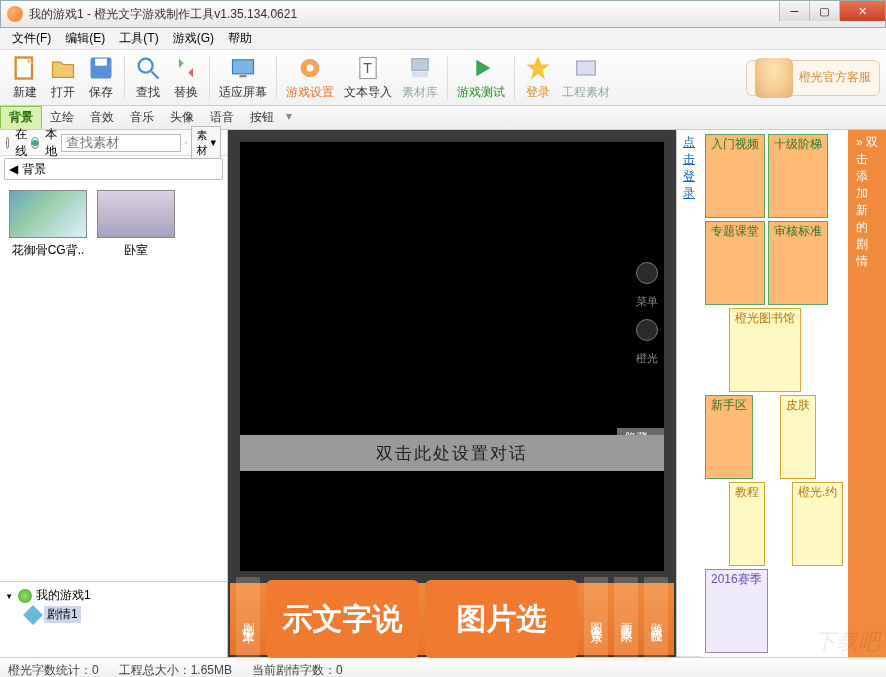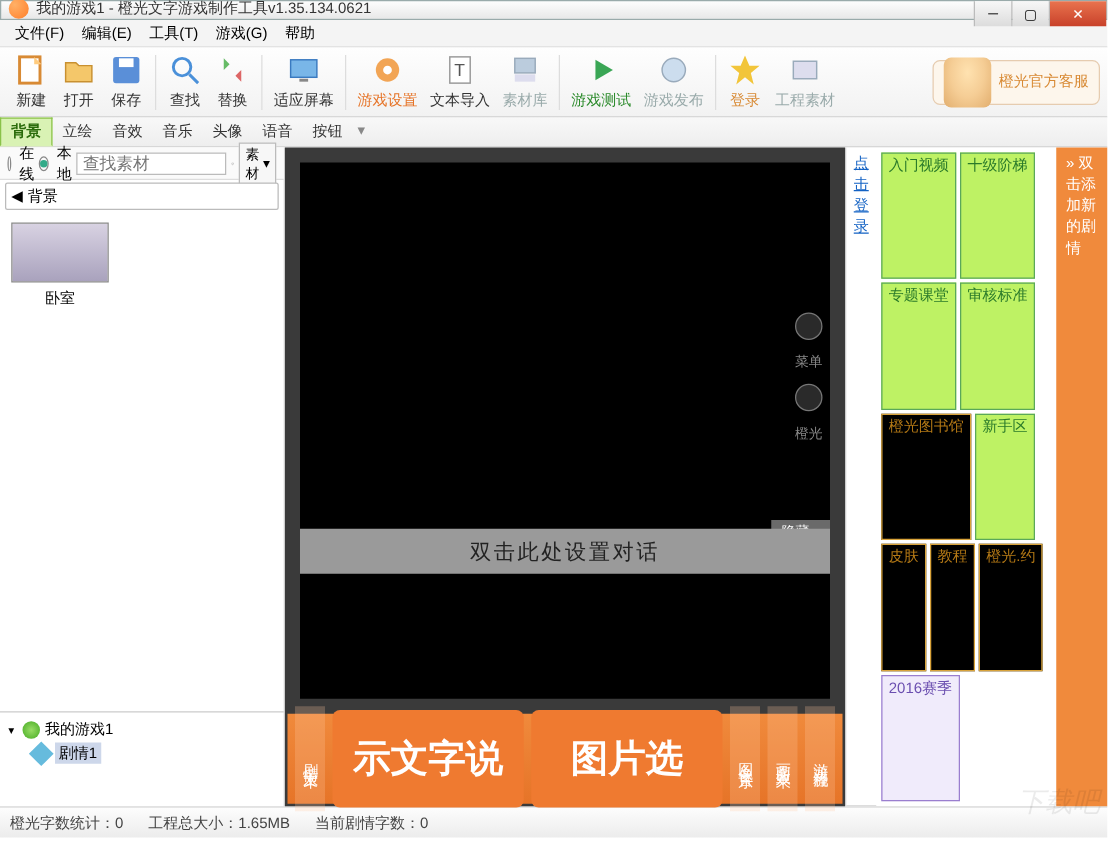--- a/index.html
+++ b/index.html
@@ -1,19 +1,19 @@
 <!DOCTYPE html>
 <html><head>
 <meta charset="utf-8">
 <style>
 * { box-sizing: border-box; margin: 0; padding: 0; }
 body { font-family: "Microsoft YaHei", SimSun, sans-serif; font-size: 12px; background: #fff; width: 886px; height: 677px; overflow: hidden; position: relative; }
 
 
-.titlebar { height: 16px; background: linear-gradient(#fdfdfd, #e8e8e8); border: 1px solid #9aa; display: flex; align-items: flex-end; padding-left: 6px; position: relative; }
+.titlebar { height: 28px; background: linear-gradient(#fdfdfd, #e8e8e8); border: 1px solid #9aa; display: flex; align-items: center; padding-left: 6px; position: relative; }
 .title-icon { width: 16px; height: 16px; border-radius: 50%; background: radial-gradient(circle at 30% 30%, #ffb066, #ff7f2a); margin-right: 6px; }
 .title-text { color: #333; }
 .winbtns { position: absolute; right: 0; top: 0; display: flex; height: 20px; }
 .winbtn { width: 30px; height: 20px; display: flex; align-items: center; justify-content: center; font-size: 11px; font-family: Arial; border-left: 1px solid #bbb; }
 .winbtn.min { background: linear-gradient(#f7f7f7,#dcdcdc); }
 .winbtn.max { background: linear-gradient(#f7f7f7,#dcdcdc); }
 .winbtn.close { background: linear-gradient(#e9734e,#c8412a); color: #fff; width: 46px; }
 
 
 .menubar { height: 22px; background: #f4f4f4; border-bottom: 1px solid #ddd; display: flex; align-items: center; padding-left: 6px; gap: 2px; }
@@ -80,22 +80,22 @@
 .dialog-bar { position: absolute; left: 0; right: 0; bottom: 100px; height: 36px; background: #9a9a9a; color: #222; display: flex; align-items: center; justify-content: center; font-size: 17px; letter-spacing: 2px; }
 .orange-panel { height: 72px; background: linear-gradient(#f08a3c,#e67428); display: flex; align-items: center; padding: 6px; gap: 6px; margin: 0 2px 2px 2px; }
 .side-col { width: 24px; height: 84px; background: rgba(255,200,160,0.25); display: flex; align-items: center; justify-content: center; }
 .vtext { writing-mode: vertical-rl; color: #fff; font-size: 12px; letter-spacing: 3px; }
 .big-btn { flex: 1; height: 78px; background: #ef7a30; border-radius: 6px; display: flex; align-items: center; justify-content: center; color: #fff; font-size: 30px; font-weight: bold; overflow: hidden; }
 
 
 .login-link { padding: 4px 6px; color: #1362c4; text-decoration: underline; border-bottom: 1px solid #ddd; }
 .taggrid { padding: 4px; display: flex; flex-wrap: wrap; gap: 3px; }
 .tag { border: 1px solid; padding: 1px 5px; font-size: 12px; }
-.tag.green { border-color: #5aa85a; color: #2a7a2a; background: #bef264; text-align: center; }
-.tag.yellow { border-color: #d9a33a; color: #b37815; background: #000000; }
+.tag.green { border-color: #5aa85a; color: #2a7a2a; background: #fdba74; text-align: center; }
+.tag.yellow { border-color: #d9a33a; color: #b37815; background: #fef9c3; margin-left: 24px; }
 .tag.purple { border-color: #9a7ecf; color: #6b4fb0; background: #f0ebfb; }
 .add-plot { background: #f08a3c; color: #fff; padding: 4px 8px; font-size: 12px; }
 .rightfill { flex: 1; }
 
 
 .statusbar { height: 20px; background: linear-gradient(#fdfdfd,#ececec); border-top: 1px solid #ccc; display: flex; align-items: center; padding: 12px 8px; gap: 20px; font-size: 12px; color: #444; }
 
 .watermark { position: absolute; right: 6px; bottom: 20px; color: rgba(0,0,0,0.08); font-size: 22px; font-style: italic; pointer-events: none; }
 </style>
 </head>
@@ -184,26 +184,20 @@
         <rect x="5" y="15" width="14" height="5" fill="#dde"></rect>
       </svg>
       <span class="lbl">素材库</span>
     </div>
   <div class="tbsep"></div>
   <div class="tbitem">
       <svg class="ico" viewBox="0 0 24 24">
         <polygon points="8,5 20,12 8,19" fill="#3aa655"></polygon>
       </svg>
       <span class="lbl" style="color:#2a8a2a">游戏测试</span>
-    </div>
-  <div class="tbitem dim">
-      <svg class="ico" viewBox="0 0 24 24">
-        <circle cx="12" cy="12" r="8" fill="#cde" stroke="#9ab"></circle>
-      </svg>
-      <span class="lbl">游戏发布</span>
     </div>
   <div class="tbsep"></div>
   <div class="tbitem">
       <svg class="ico" viewBox="0 0 24 24">
         <polygon points="12,2 15,9 22,9 16,14 18,22 12,17 6,22 8,14 2,9 9,9" fill="#f2c53a"></polygon>
       </svg>
       <span class="lbl" style="color:#d88a34">登录</span>
     </div>
   <div class="tbitem dim">
       <svg class="ico" viewBox="0 0 24 24">
@@ -245,20 +239,24 @@
           <span>素材</span>
           <span>▾</span>
         </span>
     </div>
     <div class="crumb">
       <span>◀</span>
       <span>背景</span>
     </div>
     <div class="thumbs">
       <div class="thumb">
+          <div class="img bg1"></div>
+          <div class="cap">花御骨CG背..</div>
+        </div>
+      <div class="thumb">
           <div class="img bg3"></div>
           <div class="cap">卧室</div>
         </div>
     </div>
     <div class="tree">
       <div class="treeitem">
           <span class="exp">▾</span>
           <span class="ticon g"></span>
           <span class="label">我的游戏1</span>
         </div>

